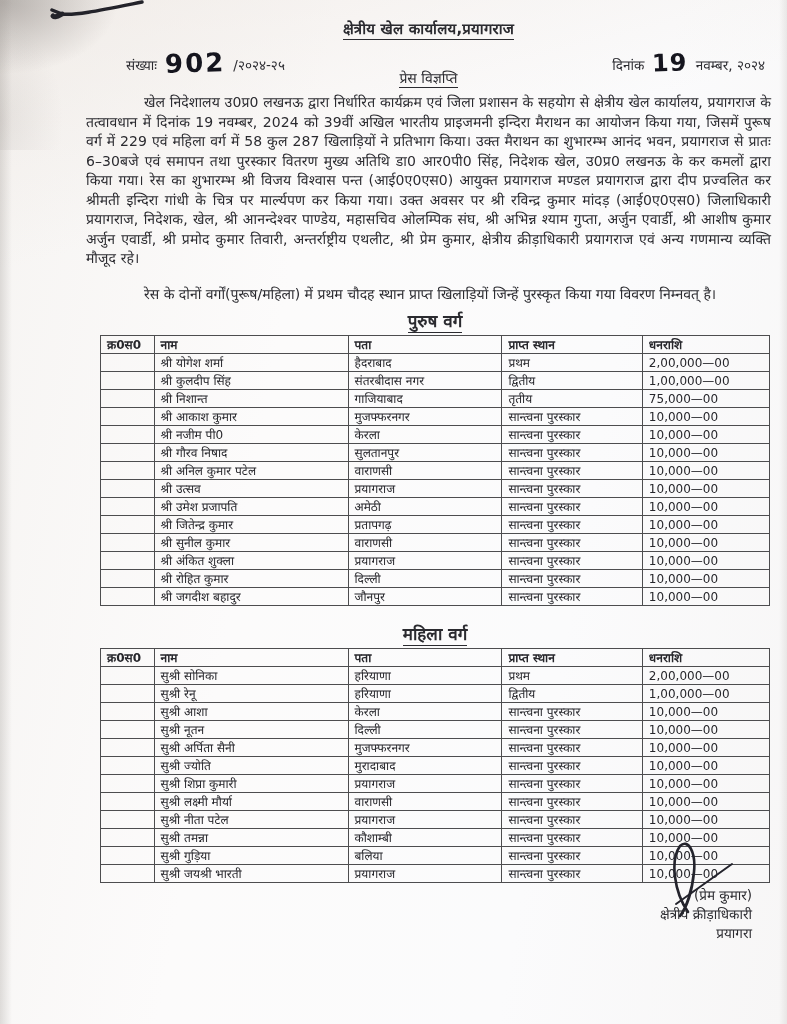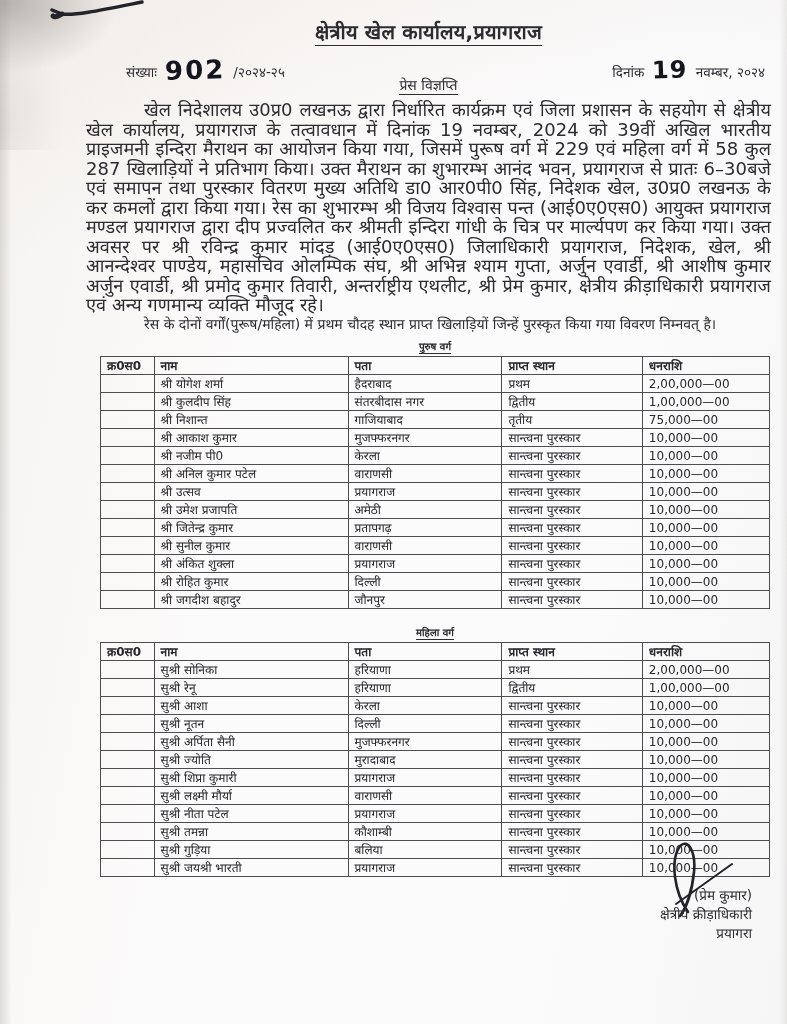--- a/index.html
+++ b/index.html
@@ -27,44 +27,44 @@
     background:linear-gradient(to right, rgba(150,145,140,0.28), rgba(0,0,0,0));
   }
   .right-edge{
     position:absolute;right:0;top:0;width:8px;height:1024px;pointer-events:none;
     background:linear-gradient(to left, rgba(170,165,160,0.20), rgba(0,0,0,0));
   }
   .pen-mark{position:absolute;left:22px;top:0;}
   
   .content{position:relative;margin:0 16px 0 86px;}
   .office{
-    text-align:center;padding-top:18px;font-size:20px;font-weight:bold;letter-spacing:0.2px;
+    text-align:center;padding-top:18px;font-size:15px;font-weight:bold;letter-spacing:0.2px;
   }
   .office span{border-bottom:1.5px solid #2b2b30;padding-bottom:1px;}
   .meta-row{
     display:flex;justify-content:space-between;
     padding:2px 6px 0 40px;height:34px;
   }
   .meta-left,.meta-right{font-size:13.5px;display:flex;align-items:flex-end;gap:6px;}
   .hand{
     font-weight:700;font-size:26px;line-height:22px;color:#15151e;
     transform:rotate(-2deg);letter-spacing:2px;padding:0 2px;
   }
   .hand.small{font-size:24px;letter-spacing:1px;}
   .press-title{text-align:center;font-size:14px;font-weight:normal;margin-top:-6px;}
   .press-title span{border-bottom:1.5px solid #2b2b30;padding-bottom:1px;}
   .para{
-    margin:6px 0 0 0;font-size:18px;line-height:19.5px;text-align:justify;
+    margin:6px 0 16px 0;font-size:14px;line-height:19.5px;text-align:justify;
     text-indent:58px;letter-spacing:0.1px;
   }
   .intro{
     margin:0;font-size:14px;line-height:19.5px;text-align:justify;text-indent:58px;
   }
   .table-zone{margin-left:14px;width:670px;}
-  .table-title{text-align:center;font-size:10px;font-weight:bold;margin-top:5px;}
+  .table-title{text-align:center;font-size:17px;font-weight:bold;margin-top:5px;}
   .table-title span{border-bottom:1.4px solid #2b2b30;padding-bottom:1px;}
   table{
     border-collapse:collapse;width:670px;margin-top:3px;
     font-size:12px;color:#27272c;
   }
   th,td{
     border:1.4px solid #4d4d4f;height:16.5px;padding:0 6px;
     text-align:left;font-weight:normal;white-space:nowrap;overflow:hidden;
   }
   th{font-weight:bold;}
@@ -167,20 +167,27 @@
             </tr>
             <tr>
               <td></td>
               <td>श्री नजीम पी0</td>
               <td>केरला</td>
               <td>सान्त्वना पुरस्कार</td>
               <td>10,000—00</td>
             </tr>
             <tr>
               <td></td>
+              <td>श्री गौरव निषाद</td>
+              <td>सुलतानपुर</td>
+              <td>सान्त्वना पुरस्कार</td>
+              <td>10,000—00</td>
+            </tr>
+            <tr>
+              <td></td>
               <td>श्री अनिल कुमार पटेल</td>
               <td>वाराणसी</td>
               <td>सान्त्वना पुरस्कार</td>
               <td>10,000—00</td>
             </tr>
             <tr>
               <td></td>
               <td>श्री उत्सव</td>
               <td>प्रयागराज</td>
               <td>सान्त्वना पुरस्कार</td>

